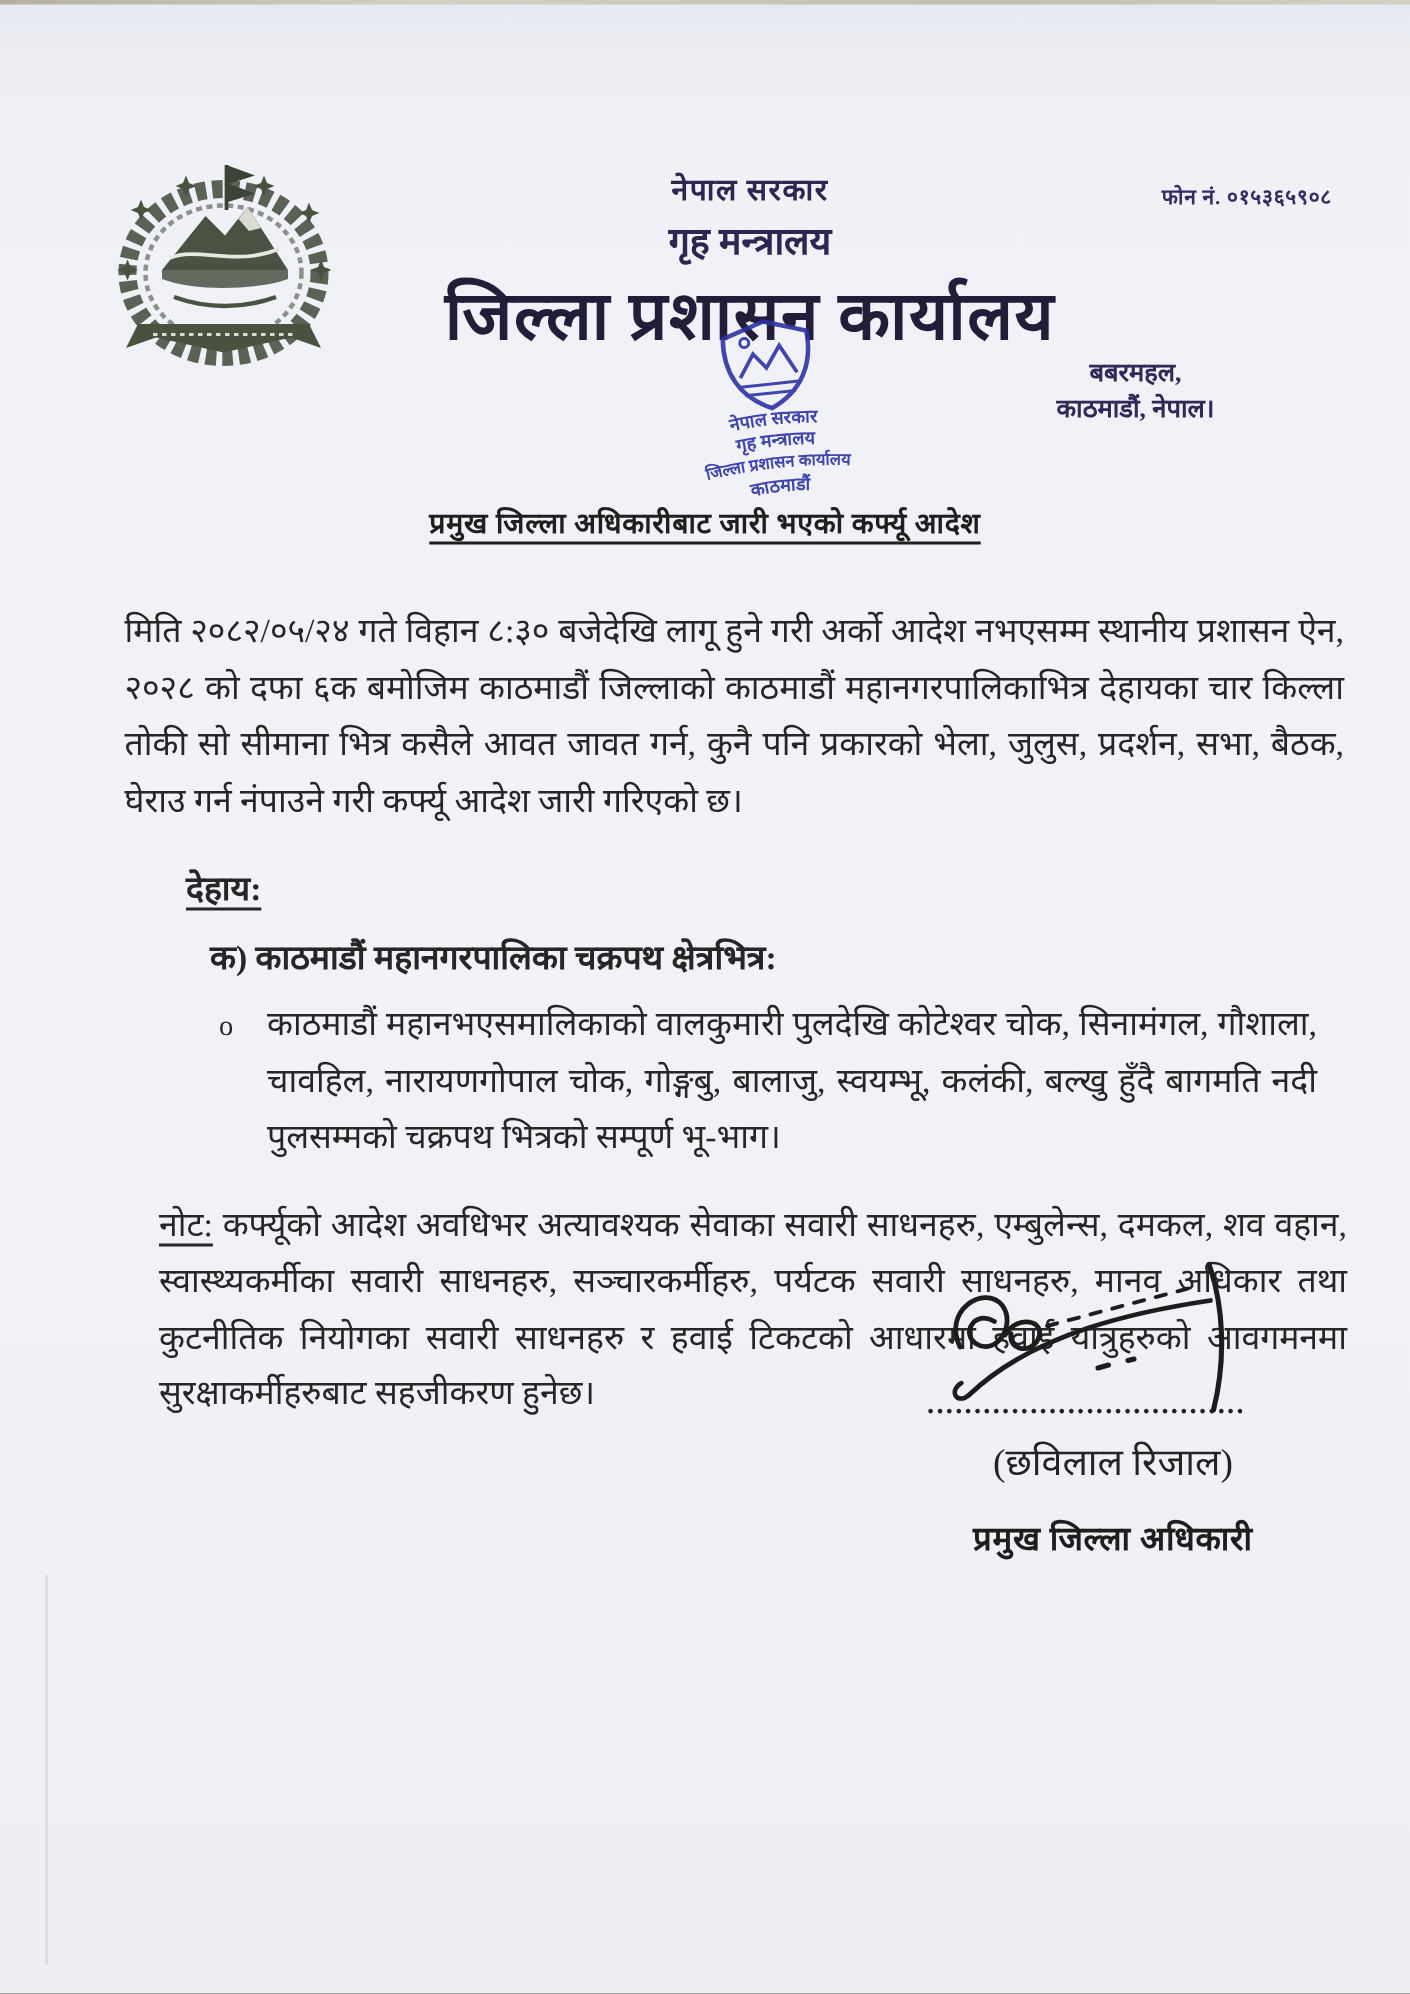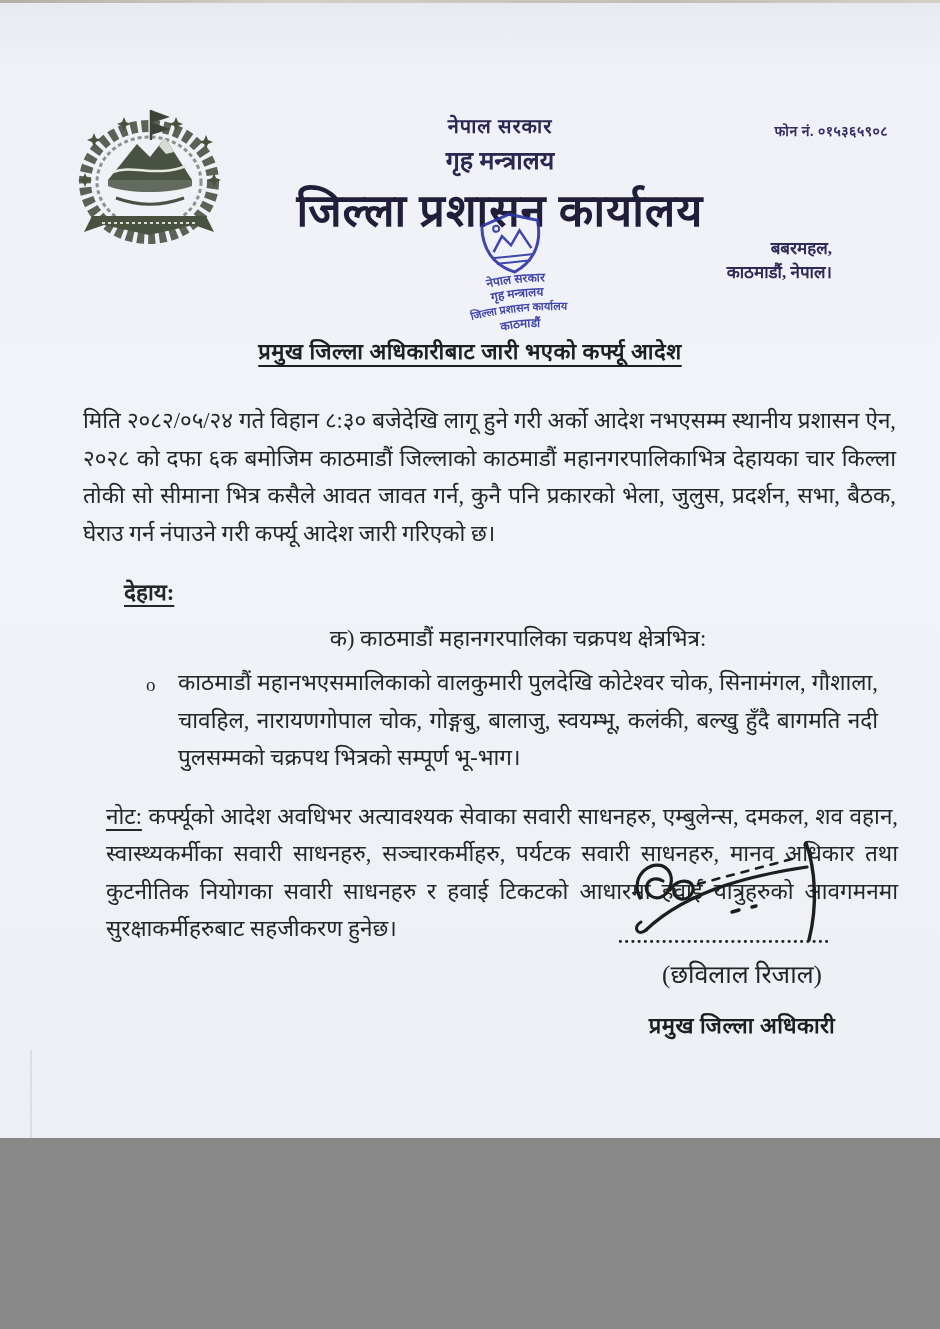--- a/index.html
+++ b/index.html
@@ -1,19 +1,19 @@
 <!DOCTYPE html>
 <html><head>
 <meta charset="utf-8">
 <style>
   * { margin:0; padding:0; box-sizing:border-box; }
   html,body { background:#888; }
   .page {
     position:relative;
-    width:940px; height:1138px;
+    width:940px; height:1329px;
     margin:0 auto;
     background:linear-gradient(180deg,#e7e9f0 0%, #eff1f6 6%, #f2f3f8 45%, #eff0f5 85%, #edeff4 100%);
     font-family:"Liberation Serif","DejaVu Serif",serif;
     color:#262626;
     overflow:hidden;
     padding-left:24px;
   }
   .scan-edge-top {
     position:absolute; top:0; left:0; width:100%; height:3px;
     background:linear-gradient(90deg,#a89f90,#cfc9bd 30%,#b9b2a4 70%,#cfc9bd);
@@ -31,42 +31,42 @@
   }
   .h-gov { font-size:20px; font-weight:bold; letter-spacing:1px; }
   .h-ministry { font-size:25px; font-weight:bold; margin-top:3px; }
   .h-office { font-size:45px; font-weight:bold; color:#221d38; margin-top:2px; letter-spacing:1px; }
   .phone {
     position:absolute; right:52px; top:121px;
     font-size:14px; font-weight:bold; color:#352c66; letter-spacing:.5px;
   }
   .address {
     position:absolute; right:108px; top:237px; width:150px;
-    text-align:right; font-size:17px; font-weight:bold; color:#2f2a58; line-height:24px;
+    text-align:center; font-size:17px; font-weight:bold; color:#2f2a58; line-height:24px;
   }
   
   .stamp {
     position:absolute; left:426px; top:210px; width:178px; height:128px;
     transform:rotate(-6deg); opacity:.9;
   }
   
   .subject-row { position:absolute; top:335px; left:0; width:940px; text-align:center; }
   .subject {
-    font-size:22px; font-weight:bold; color:#1f1f1f;
+    font-size:19px; font-weight:bold; color:#1f1f1f;
     text-decoration:underline; text-underline-offset:6px; text-decoration-thickness:1.5px;
     letter-spacing:.5px;
   }
   
   .content { position:absolute; left:68px; top:402px; width:828px; font-size:22.5px; line-height:37.5px; }
   .p1 { text-align:justify;margin-left:15px; }
   .dehaya {
     display:inline-block; margin:22px 0 0 56px;
     font-weight:bold; text-decoration:underline; text-underline-offset:5px;text-align:center;
   }
-  .ka-line { margin:8px 0 0 72px; font-weight:normal;text-align:center; }
+  .ka-line { margin:8px 0 0 72px; font-weight:bold; }
   .bullet-row { display:flex; margin:7px 0 0 78px; width:732px; }
   .bullet-marker { width:32px; flex:none; font-size:19px; padding-top:2px; }
   .bullet-text { flex:1; text-align:justify; }
   .note-para { margin:21px 0 0 38px; width:792px; text-align:justify; }
   .note-label { font-weight:normal; text-decoration:underline; text-underline-offset:5px; }
   
   .date-line { position:absolute; left:74px; top:878px; font-size:23px; letter-spacing:1px; }
   .sig-block { position:absolute; left:592px; top:838px; width:300px; text-align:center; }
   .sig-svg { position:absolute; left:18px; top:0; width:272px; height:118px; }
   .sig-dots {

